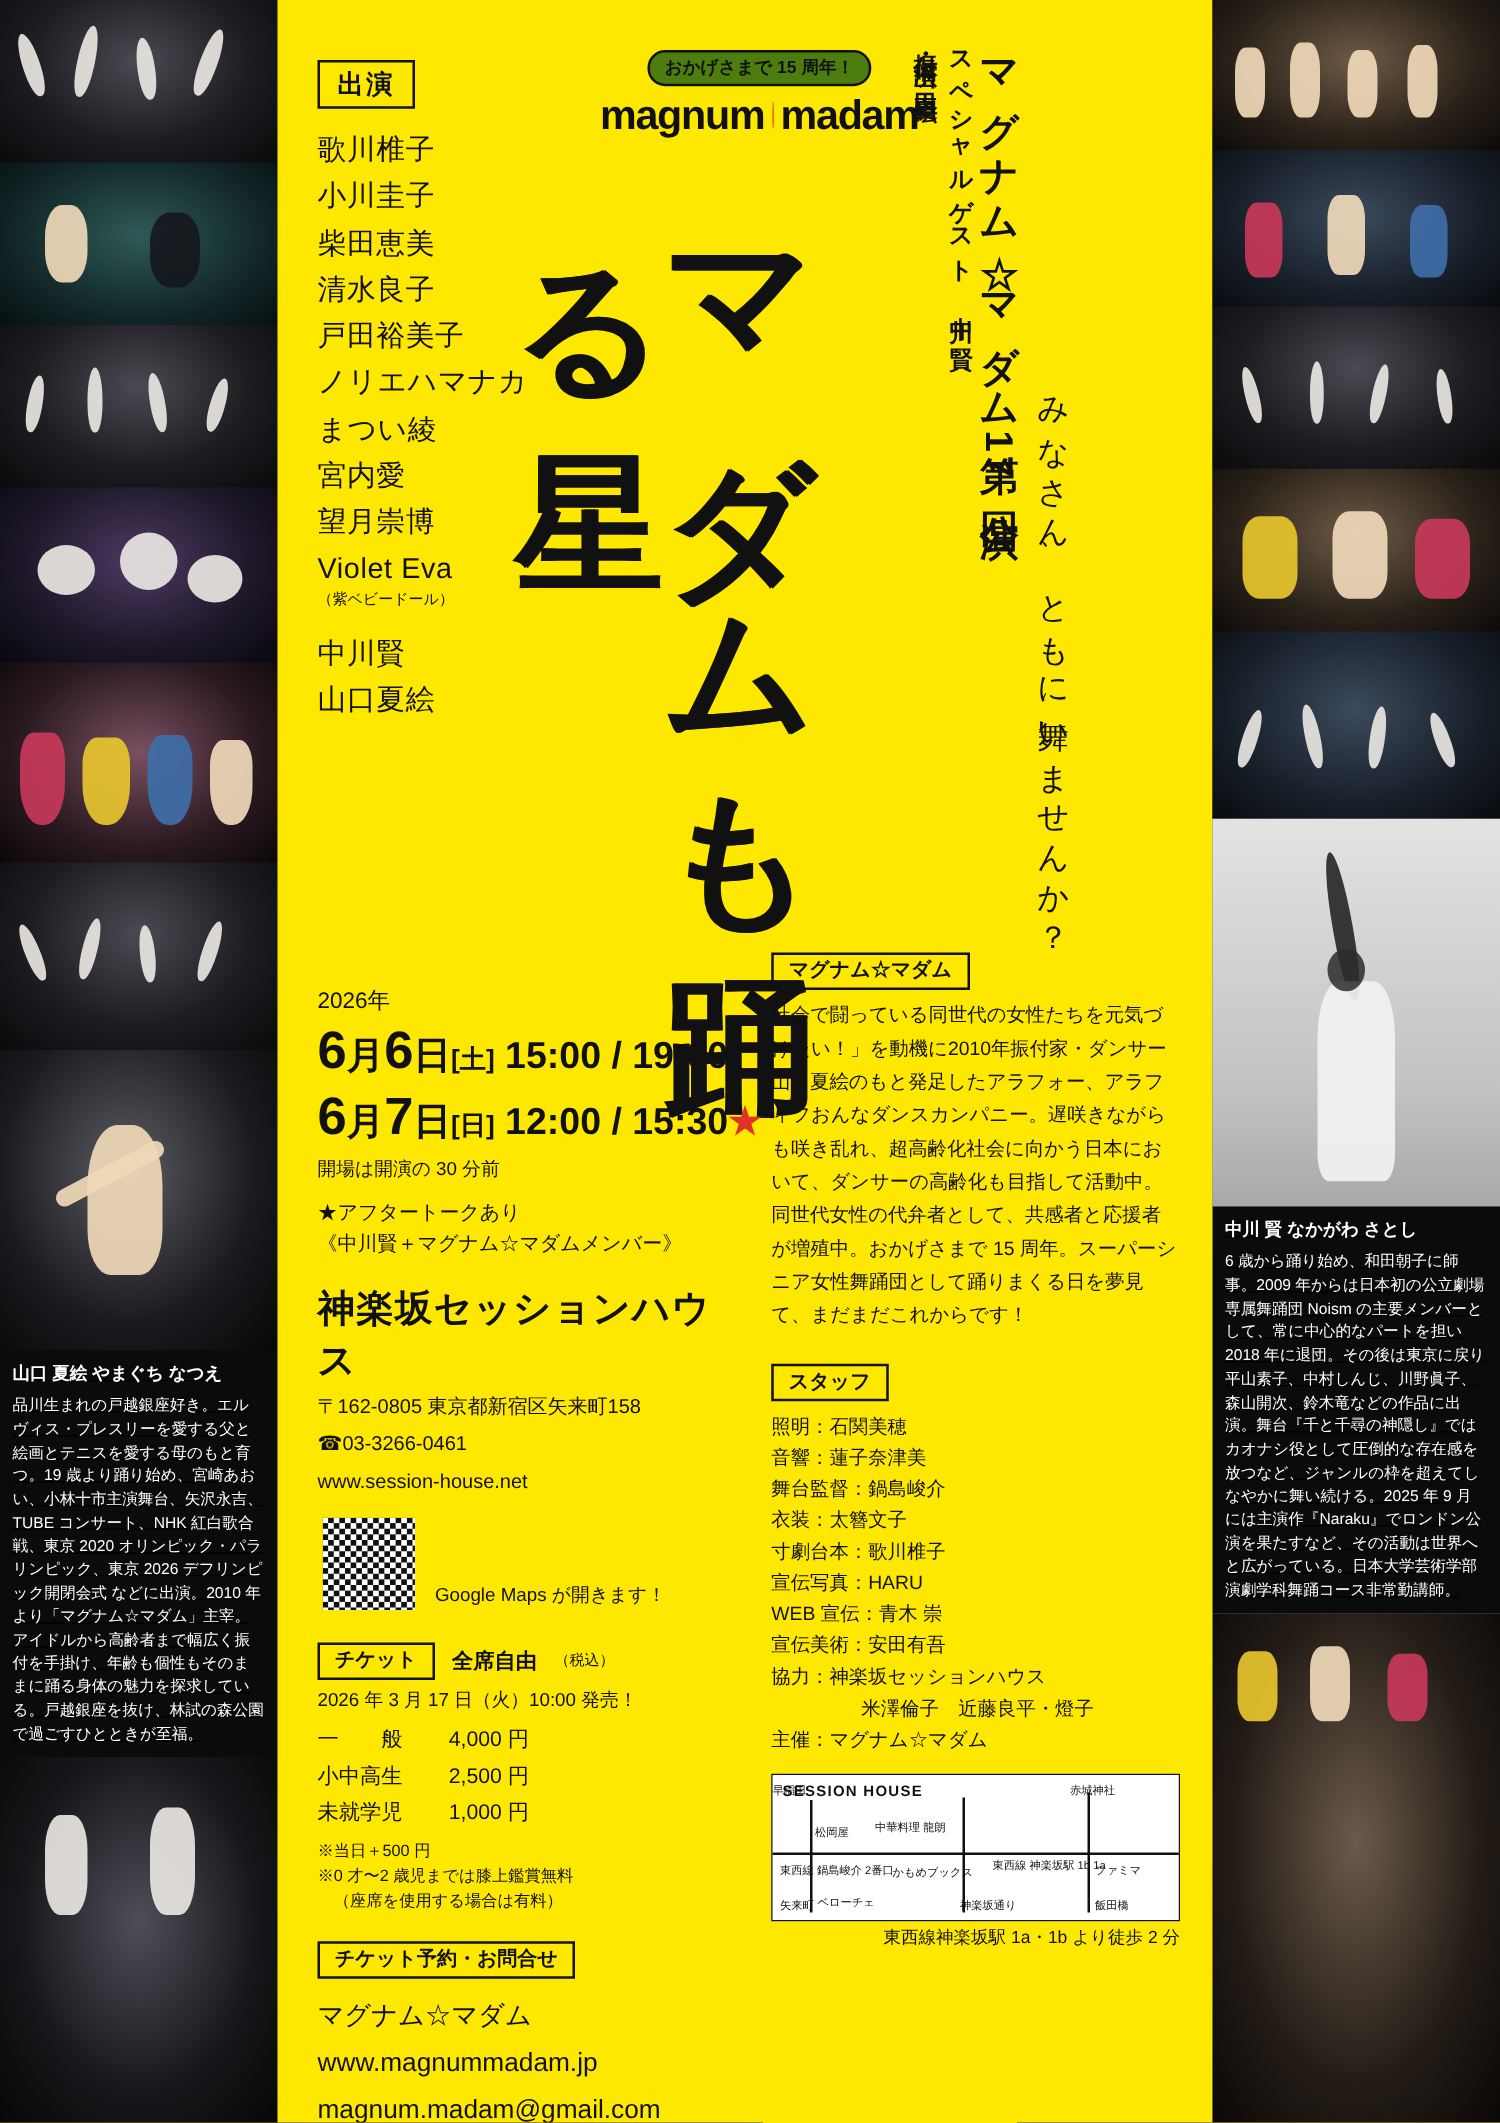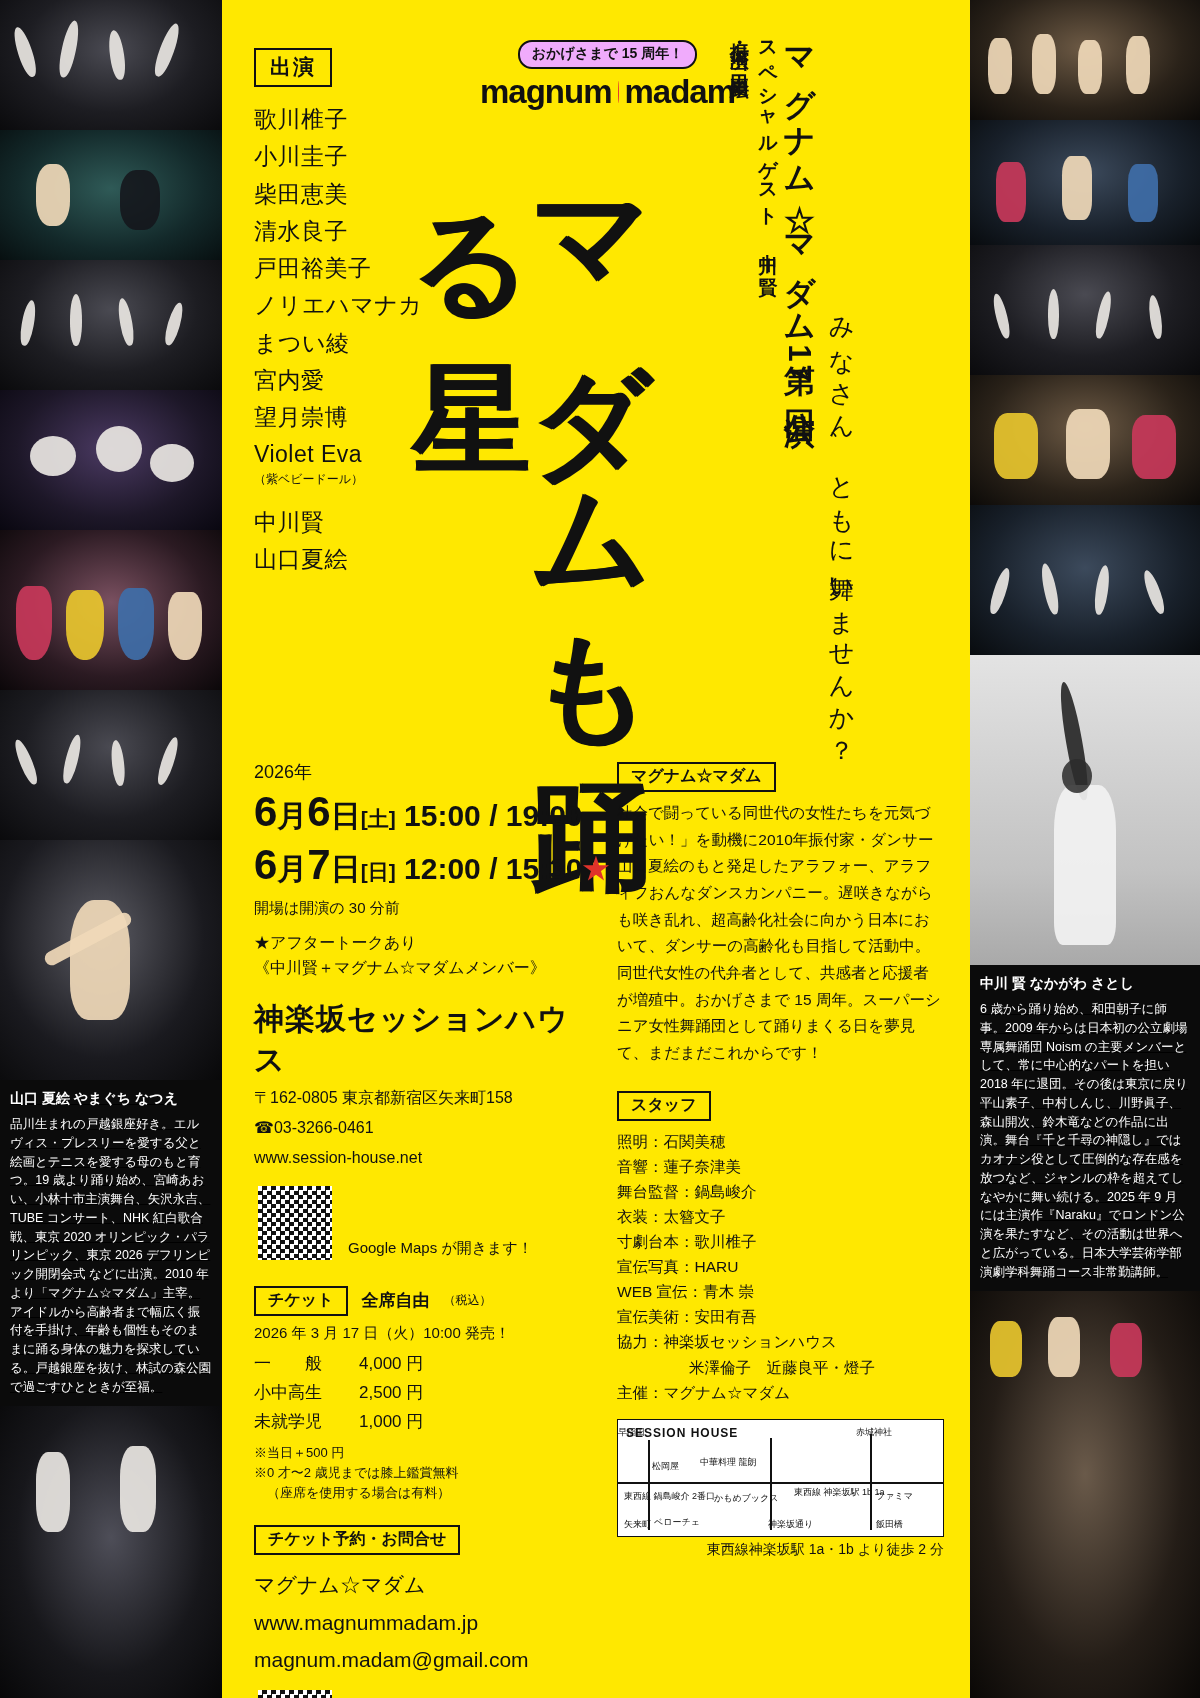--- a/index.html
+++ b/index.html
@@ -50,21 +50,21 @@
   }
   .cast ul { list-style:none; margin:0; padding:0; }
   .cast li { font-size:23px; line-height:1.62; font-weight:500; letter-spacing:.5px; white-space:nowrap;}
   .cast li.sub { font-size:12px; line-height:1.2; margin-top:-2px; margin-bottom:6px; letter-spacing:0; }
   .cast li.gap { margin-top:18px; }
 
   .logo-wrap { position:absolute; left:258px; top:40px; width:255px; text-align:center; }
   .anniv {
     display:inline-block; border:2px solid #111; border-radius:14px;
     padding:3px 12px 4px; font-size:14px; font-weight:bold; margin-bottom:6px;
-    background:#f0abfc;
+    background:#4d7c0f;
   }
   .logo { font-size:33px; font-weight:bold; letter-spacing:-1px; line-height:1;
           display:flex; align-items:center; justify-content:center; gap:4px; }
   .lips {
     display:inline-block; width:34px; height:22px; background:#e23b2e;
     border-radius:50%/60% 60% 40% 40%; position:relative; margin:0 2px;
   }
   .lips:after{ content:""; position:absolute; left:4px; right:4px; top:9px; height:3px; background:#ffe800; border-radius:2px;}
 
   
@@ -82,21 +82,21 @@
     position:absolute; right:188px; top:28px;
     writing-mode:vertical-rl; font-size:19px; font-weight:bold; letter-spacing:2px; line-height:1.5;
   }
   .tagline {
     position:absolute; right:110px; top:300px;
     writing-mode:vertical-rl; font-size:25px; letter-spacing:4px; line-height:1.5;
   }
 
   
   .lower { position:absolute; left:0; right:0; top:760px; bottom:0; display:flex; }
-  .col-l { width:385px; padding:0 10px 0 32px; }
+  .col-l { width:385px; padding:0 10px 0 32px;margin-top:28px; }
   .col-r { flex:1; padding:0 26px 0 10px; }
 
   .year { font-size:18px; margin:0 0 2px; }
   .date-row { font-size:30px; font-weight:bold; line-height:1.25; white-space:nowrap; }
   .date-row .d { font-size:42px; }
   .date-row .w { font-size:21px; }
   .star { color:#e0322b; }
   .small { font-size:15px; line-height:1.5; }
   .note { font-size:16px; margin-top:10px; line-height:1.6;}
   .venue { font-size:30px; font-weight:bold; margin-top:18px; letter-spacing:1px;}

